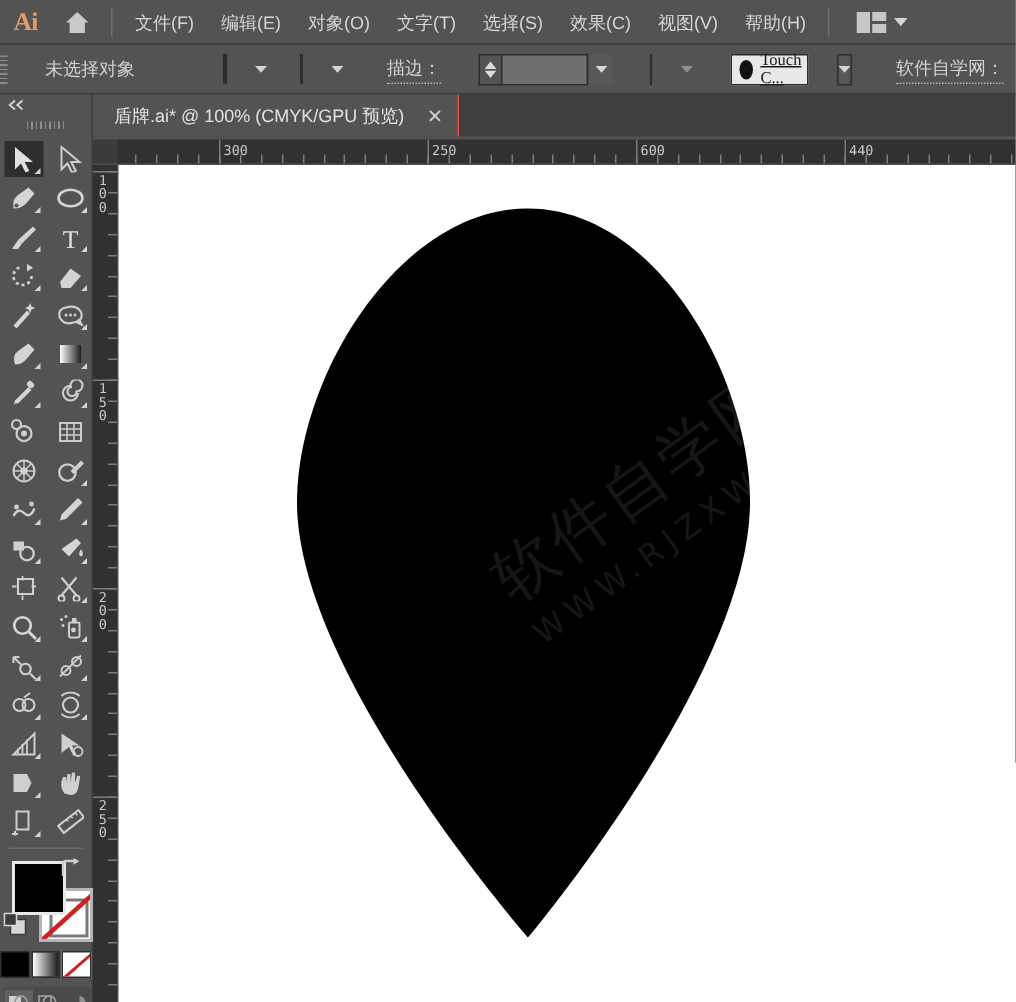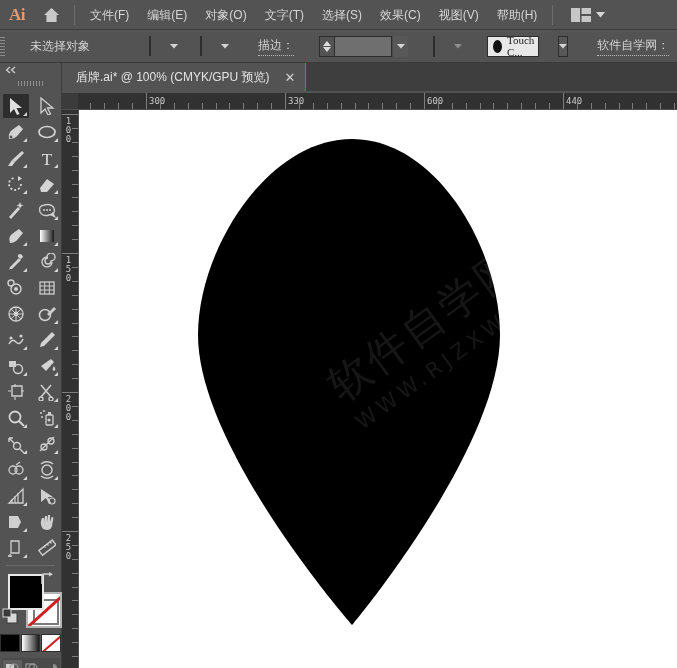--- a/index.html
+++ b/index.html
@@ -116,20 +116,21 @@
   .brush-box {
     height: 21px; background: #e8e8e8; border: 1px solid #2d2d2d;
     display: flex; align-items: center; padding-left: 5px; gap: 5px;
   }
   .brush-dot {
     width: 13px; height: 13px; border-radius: 50%; background: #111;
   }
   .brush-txt {
     color: #1a1a1a; font-size: 11px;
     font-family: "Liberation Serif", serif;
+    text-decoration: underline;
   }
   .opacity-field {
     height: 21px; width: 52px; background: #6f6f6f;
     border: 1px solid #2d2d2d;
     display: flex; align-items: center;
   }
   .overflow-chev {
     margin-left: auto; width: 16px; height: 33px;
     display: flex; align-items: center; justify-content: center;
   }
@@ -437,21 +438,21 @@
       <div class="tick" style="left: 513px;"></div>
       <div class="tick" style="left: 527px;"></div>
       <div class="tick" style="left: 541px;"></div>
       <div class="tick" style="left: 554px;"></div>
       <div class="tick" style="left: 568px;"></div>
       <div class="tick" style="left: 582px;"></div>
       <div class="tick" style="left: 596px;"></div>
       <div class="tick maj" style="left: 68px;"></div>
       <div class="rl" style="left: 71px; top: 3px;">300</div>
       <div class="tick maj" style="left: 207px;"></div>
-      <div class="rl" style="left: 210px; top: 3px;">330</div>
+      <div class="rl" style="left: 210px; top: 3px;">250</div>
       <div class="tick maj" style="left: 346px;"></div>
       <div class="rl" style="left: 349px; top: 3px;">600</div>
       <div class="tick maj" style="left: 485px;"></div>
       <div class="rl" style="left: 488px; top: 3px;">440</div>
     </div>
   <div class="v-ruler" id="vruler">
       <div class="tick" style="top: 4px;"></div>
       <div class="tick" style="top: 18px;"></div>
       <div class="tick" style="top: 32px;"></div>
       <div class="tick" style="top: 46px;"></div>

